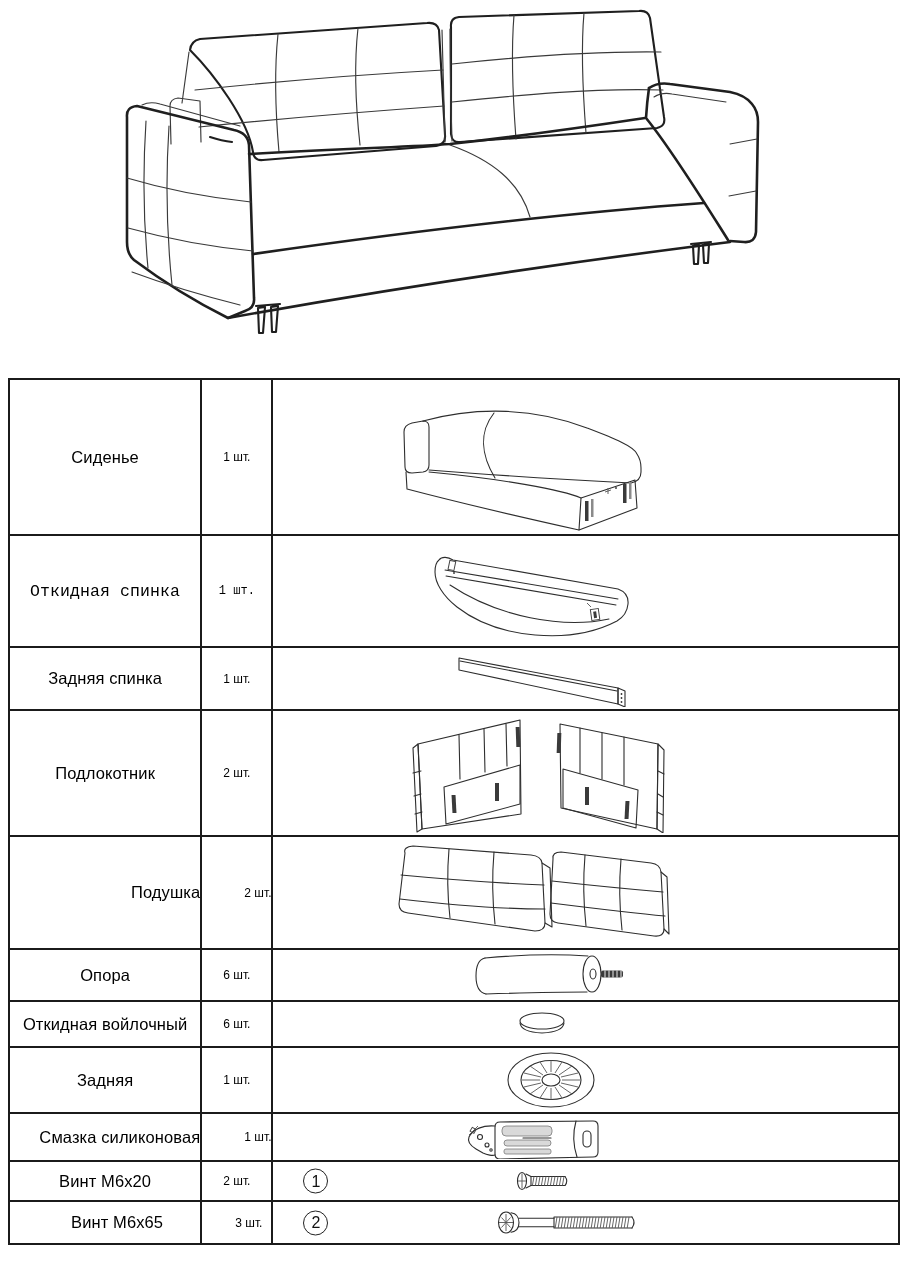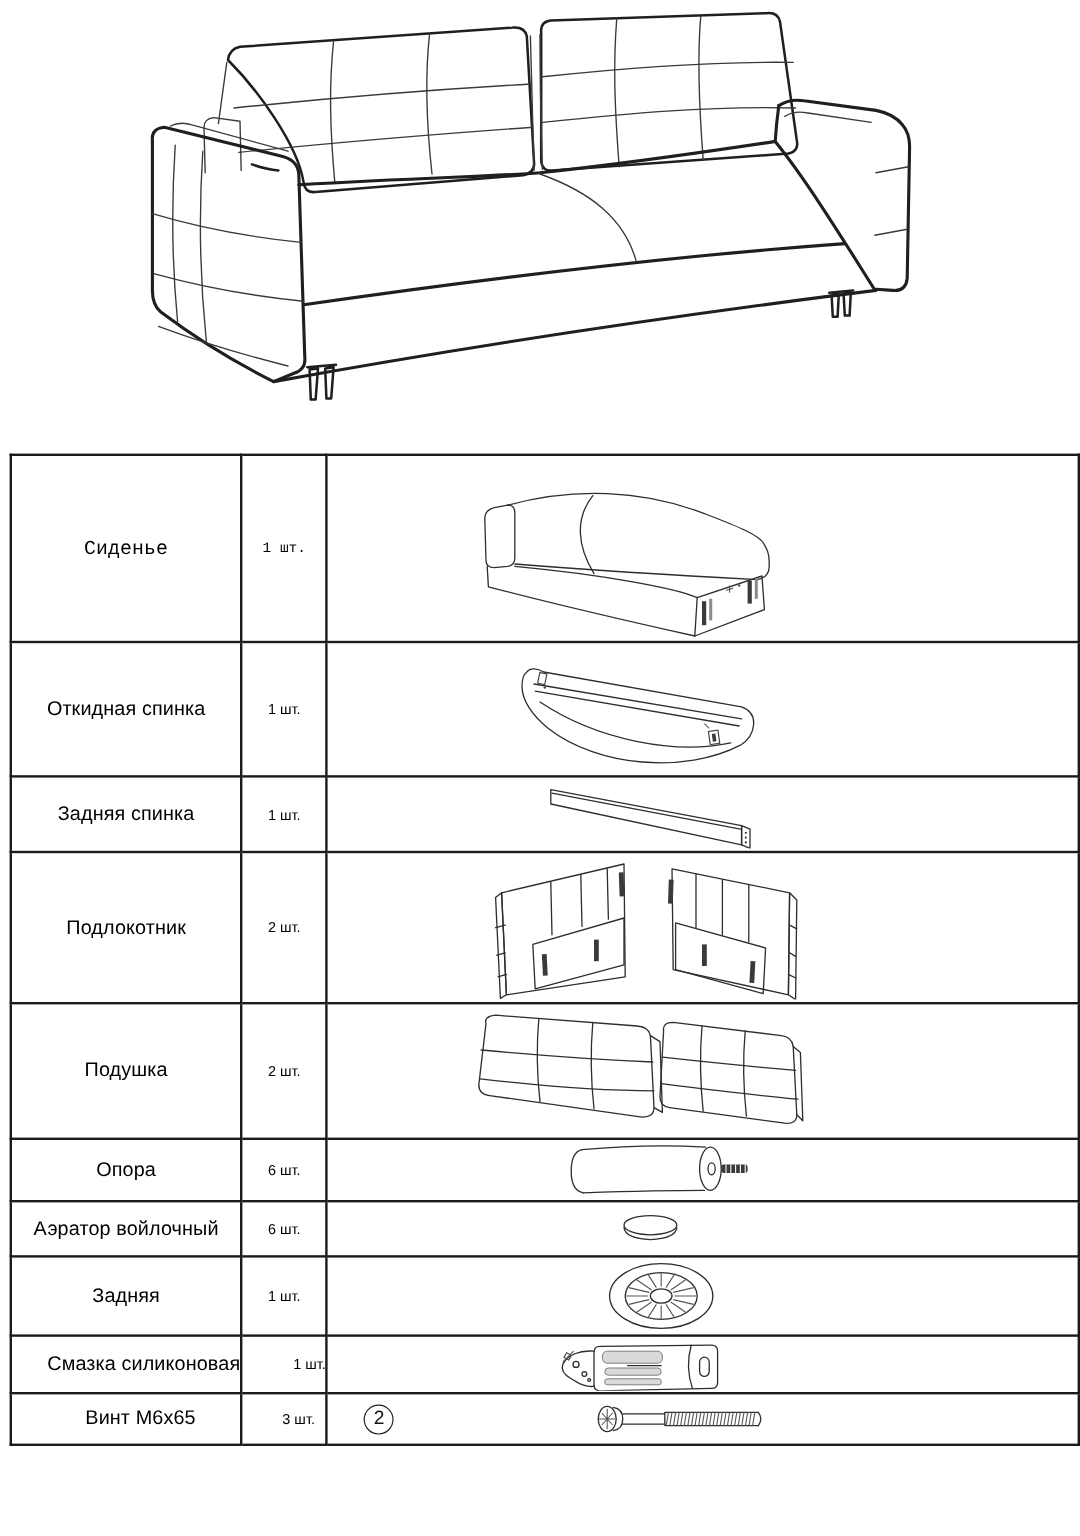--- a/index.html
+++ b/index.html
@@ -6,22 +6,22 @@
   .sheet{position:relative;width:900px;height:1280px;background:#fff;overflow:hidden;
          font-family:"Liberation Sans", sans-serif;color:#000;}
   .hero{position:absolute;left:0;top:0;width:900px;height:378px;}
   .hero svg{position:absolute;left:112px;top:2px;}
   table.parts{position:absolute;left:8px;top:378px;border-collapse:collapse;table-layout:fixed;}
   table.parts td{border:2px solid #1b1b1b;padding:0;vertical-align:middle;overflow:hidden;}
   td.c-name{width:220px;text-align:center;font-size:16.5px;letter-spacing:.1px;}
   td.c-qty{width:62px;text-align:center;font-size:12px;}
   td.c-ill{width:602px;position:relative;}
   td.c-ill svg{display:block;}
-  tr.r1 td{height:154px;font-family:Liberation Mono, monospace;} tr.r2 td{height:110px;} tr.r3 td{height:61px;}
-  tr.r4 td{height:124px;} tr.r5 td{height:111px;} tr.r6 td{height:50px;border-radius:25px;}
+  tr.r1 td{height:154px;} tr.r2 td{height:110px;font-family:Liberation Mono, monospace;} tr.r3 td{height:61px;}
+  tr.r4 td{height:124px;} tr.r5 td{height:111px;text-align:right;} tr.r6 td{height:50px;border-radius:25px;}
   tr.r7 td{height:44px;}  tr.r8 td{height:64px;}  tr.r9 td{height:46px;text-align:right;}
   tr.r10 td{height:38px;} tr.r11 td{height:41px;padding-left:24px;}
   .marker{position:absolute;left:30px;top:50%;transform:translateY(-50%);
           width:23px;height:23px;border:1.4px solid #222;border-radius:50%;
           display:flex;align-items:center;justify-content:center;
           font-size:16px;color:#111;background:#fff;}
   .ln{fill:none;stroke:#2e2e2e;stroke-width:1.1;stroke-linecap:round;stroke-linejoin:round;}
   .bar{fill:#3a3a3a;stroke:none;}
   .gry{fill:#d9d9d9;stroke:#7a7a7a;stroke-width:.8;}
   .thr{fill:none;stroke:#555;stroke-width:.9;}
@@ -191,21 +191,21 @@
           <path class="ln" d="M212,6 C245,3 285,2 315,4 M213,42 C245,41 285,40 314,40"></path>
           <ellipse class="ln" cx="319" cy="22" rx="9" ry="18"></ellipse>
           <ellipse class="ln" cx="320" cy="22" rx="3" ry="5"></ellipse>
           <rect class="bar" x="328" y="18.5" width="22" height="7" rx="2"></rect>
           <path d="M332,18.5 L332,25.5 M336,18.5 L336,25.5 M340,18.5 L340,25.5 M344,18.5 L344,25.5 M348,18.5 L348,25.5" stroke="#fff" stroke-width="0.9" fill="none"></path>
         </svg>
       </td>
     </tr>
 
     <tr class="r7">
-      <td class="c-name"><span>Аэратор войлочный</span></td>
+      <td class="c-name"><span>Откидная войлочный</span></td>
       <td class="c-qty"><span>6 шт.</span></td>
       <td class="c-ill">
         <svg width="598" height="40" viewBox="0 0 598 40">
           <ellipse class="ln" cx="269" cy="17" rx="22" ry="8"></ellipse>
           <path class="ln" d="M247,19 Q248,28 269,29 Q290,28 291,19"></path>
         </svg>
       </td>
     </tr>
 
     <tr class="r8">
@@ -236,20 +236,35 @@
           <path class="ln" d="M222,11 C210,10 200,14 196,22 C194,27 198,31 203,34 L210,38 C214,40 220,41 222,40" fill="#fff"></path>
           <circle class="ln" cx="207" cy="22" r="2.5"></circle>
           <circle class="ln" cx="214" cy="30" r="2"></circle>
           <circle class="ln" cx="218" cy="35" r="1.2"></circle>
           <rect x="198" y="13" width="4.5" height="4.5" fill="none" stroke="#444" stroke-width="0.9" transform="rotate(30 200 15)"></rect>
           <path class="thr" d="M196,20 L205,11"></path>
         </svg>
       </td>
     </tr>
 
+    <tr class="r10">
+      <td class="c-name"><span>Винт М6х20</span></td>
+      <td class="c-qty"><span>2 шт.</span></td>
+      <td class="c-ill">
+        <span class="marker">1</span>
+        <svg width="598" height="34" viewBox="0 0 598 34">
+          <ellipse class="ln" cx="249" cy="17" rx="4.5" ry="8.5"></ellipse>
+          <path class="thr" d="M249,9.5 L249,24.5 M245,17 L253,17"></path>
+          <path class="ln" d="M253,10 L258,12.5 M253,24 L258,21.5"></path>
+          <path class="ln" d="M258,12.5 L292,12.5 M258,21.5 L292,21.5 M258,12.5 L258,21.5"></path>
+          <path class="ln" d="M292,12.5 Q295.5,17 292,21.5"></path>
+          <path class="thr" d="M261,12.5 L259.4,21.5 M264,12.5 L262.4,21.5 M267,12.5 L265.4,21.5 M270,12.5 L268.4,21.5 M273,12.5 L271.4,21.5 M276,12.5 L274.4,21.5 M279,12.5 L277.4,21.5 M282,12.5 L280.4,21.5 M285,12.5 L283.4,21.5 M288,12.5 L286.4,21.5 M291,12.5 L289.4,21.5"></path>
+        </svg>
+      </td>
+    </tr>
 
     <tr class="r11">
       <td class="c-name"><span>Винт М6х65</span></td>
       <td class="c-qty"><span>3 шт.</span></td>
       <td class="c-ill">
         <span class="marker">2</span>
         <svg width="598" height="37" viewBox="0 0 598 37">
           <ellipse class="ln" cx="209" cy="18.5" rx="7.5" ry="10.5"></ellipse>
           <path class="thr" d="M209,10 L209,27 M202,18.5 L216,18.5 M204.5,13.5 L213.5,23.5 M204.5,23.5 L213.5,13.5"></path>
           <path class="ln" d="M214,8.8 Q222,10 222,18.5 Q222,27 214,28.2"></path>

